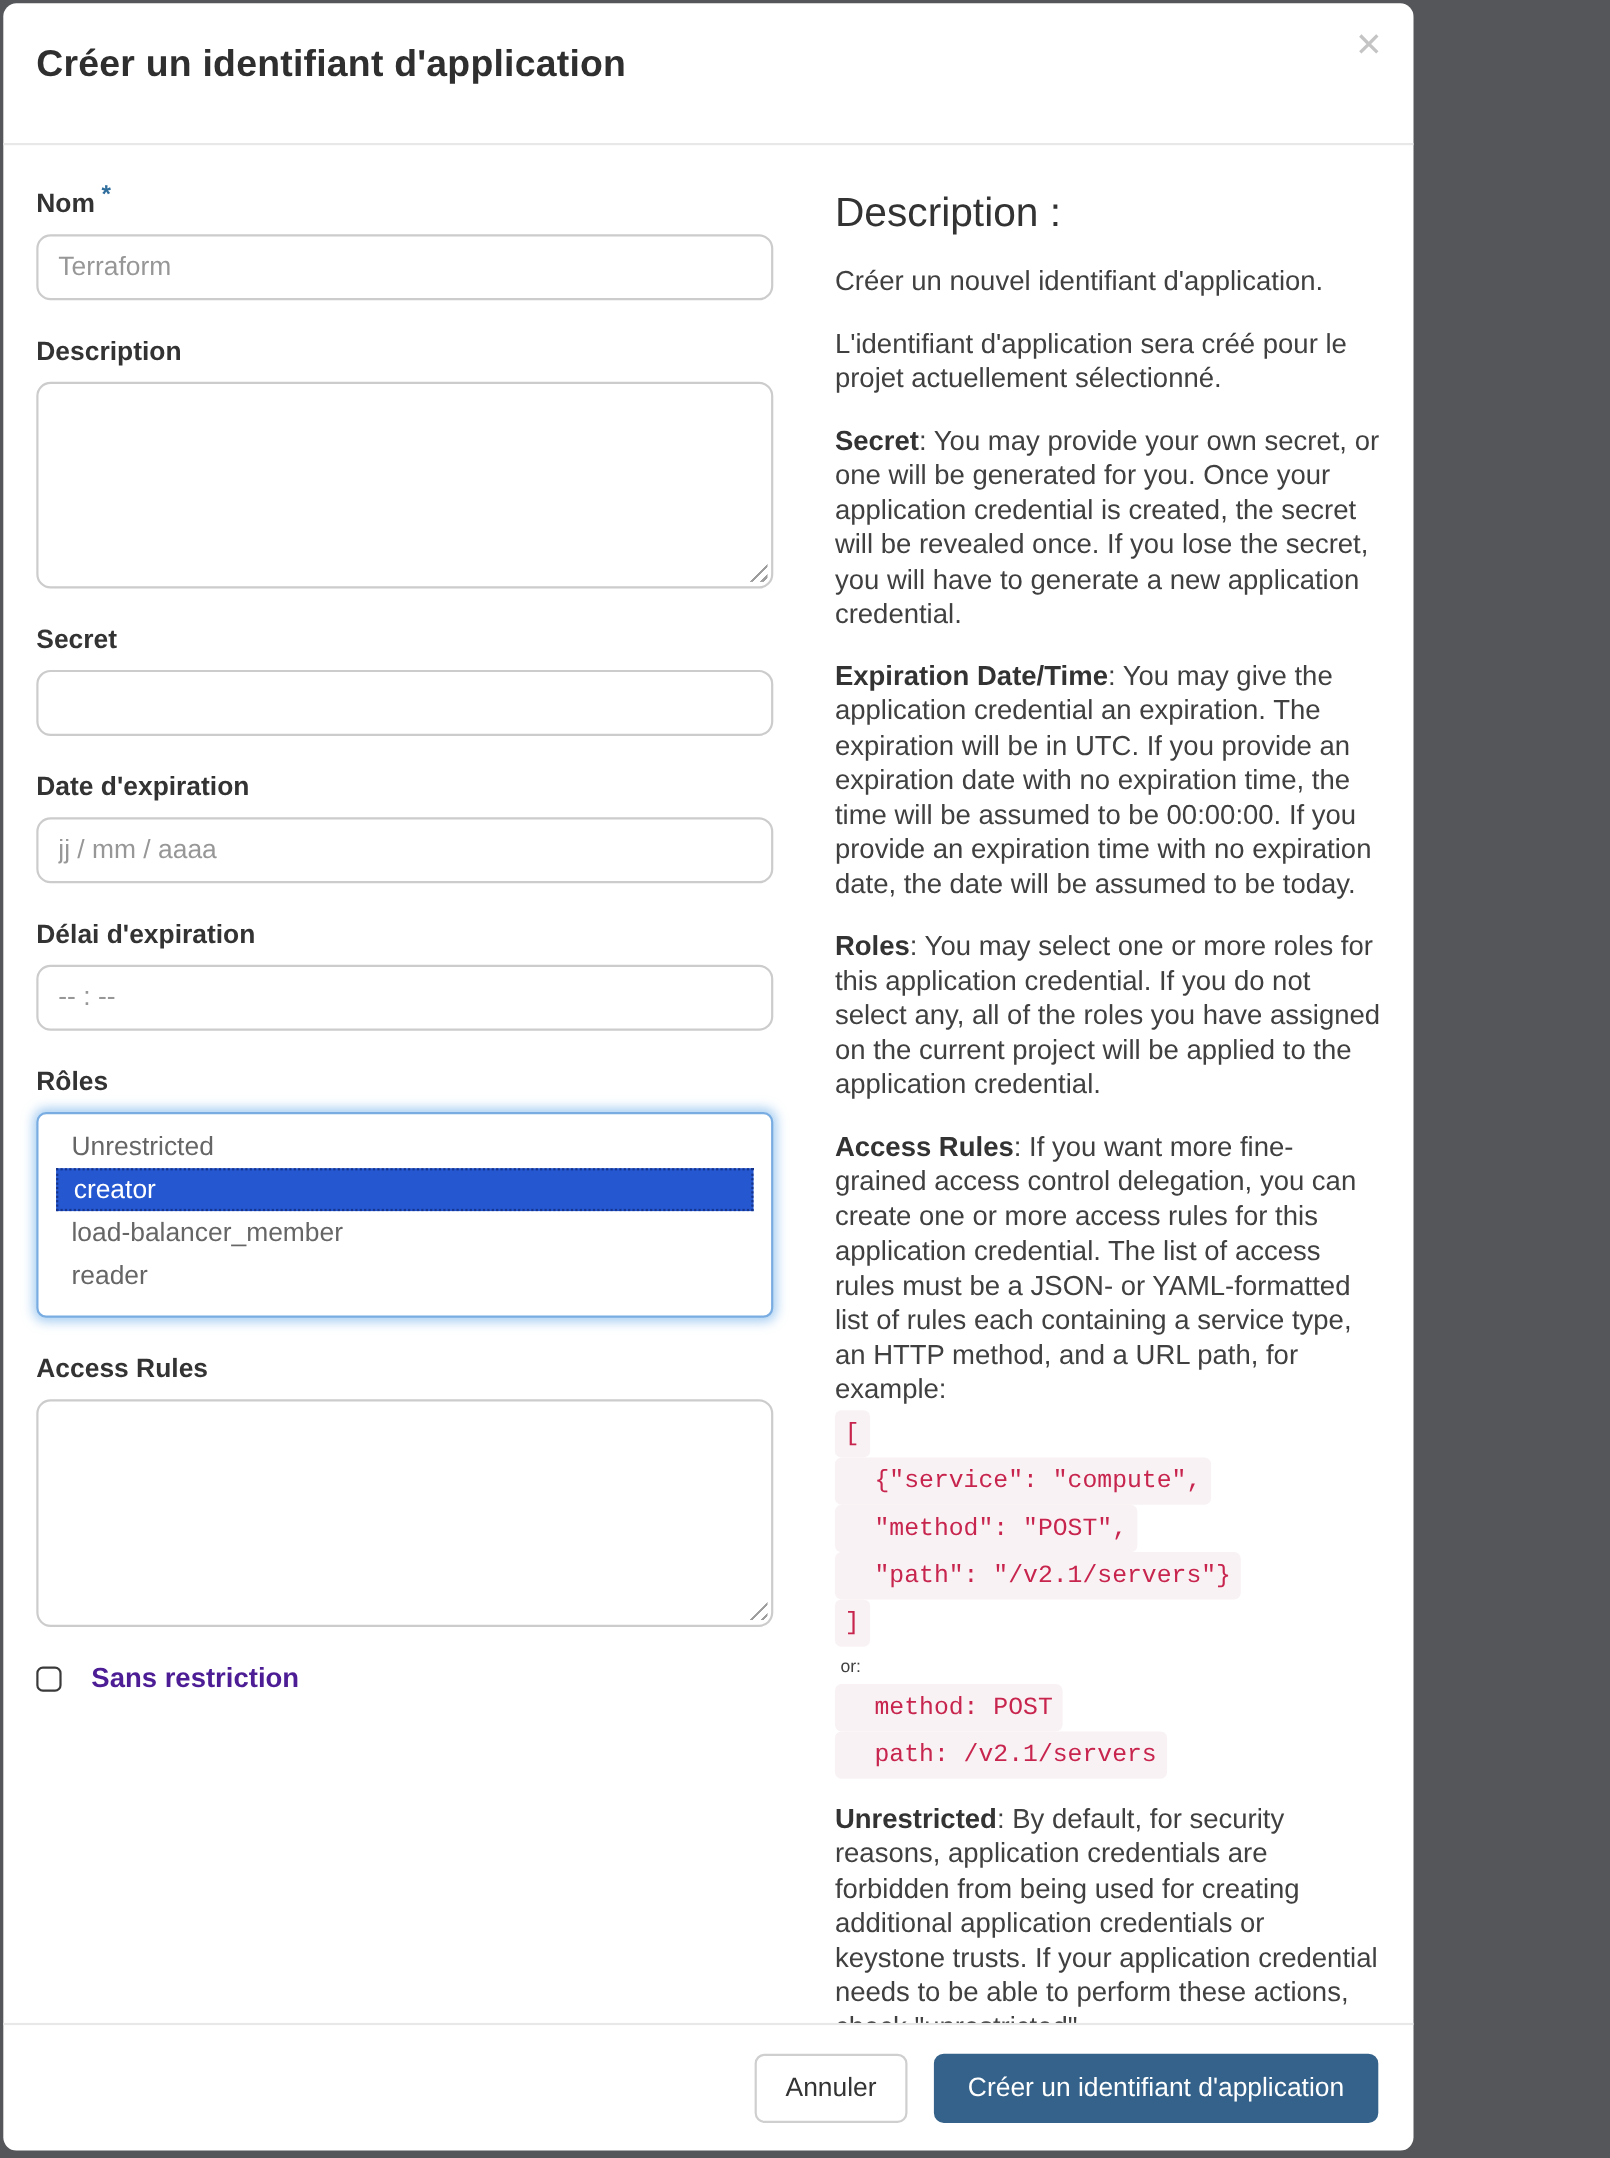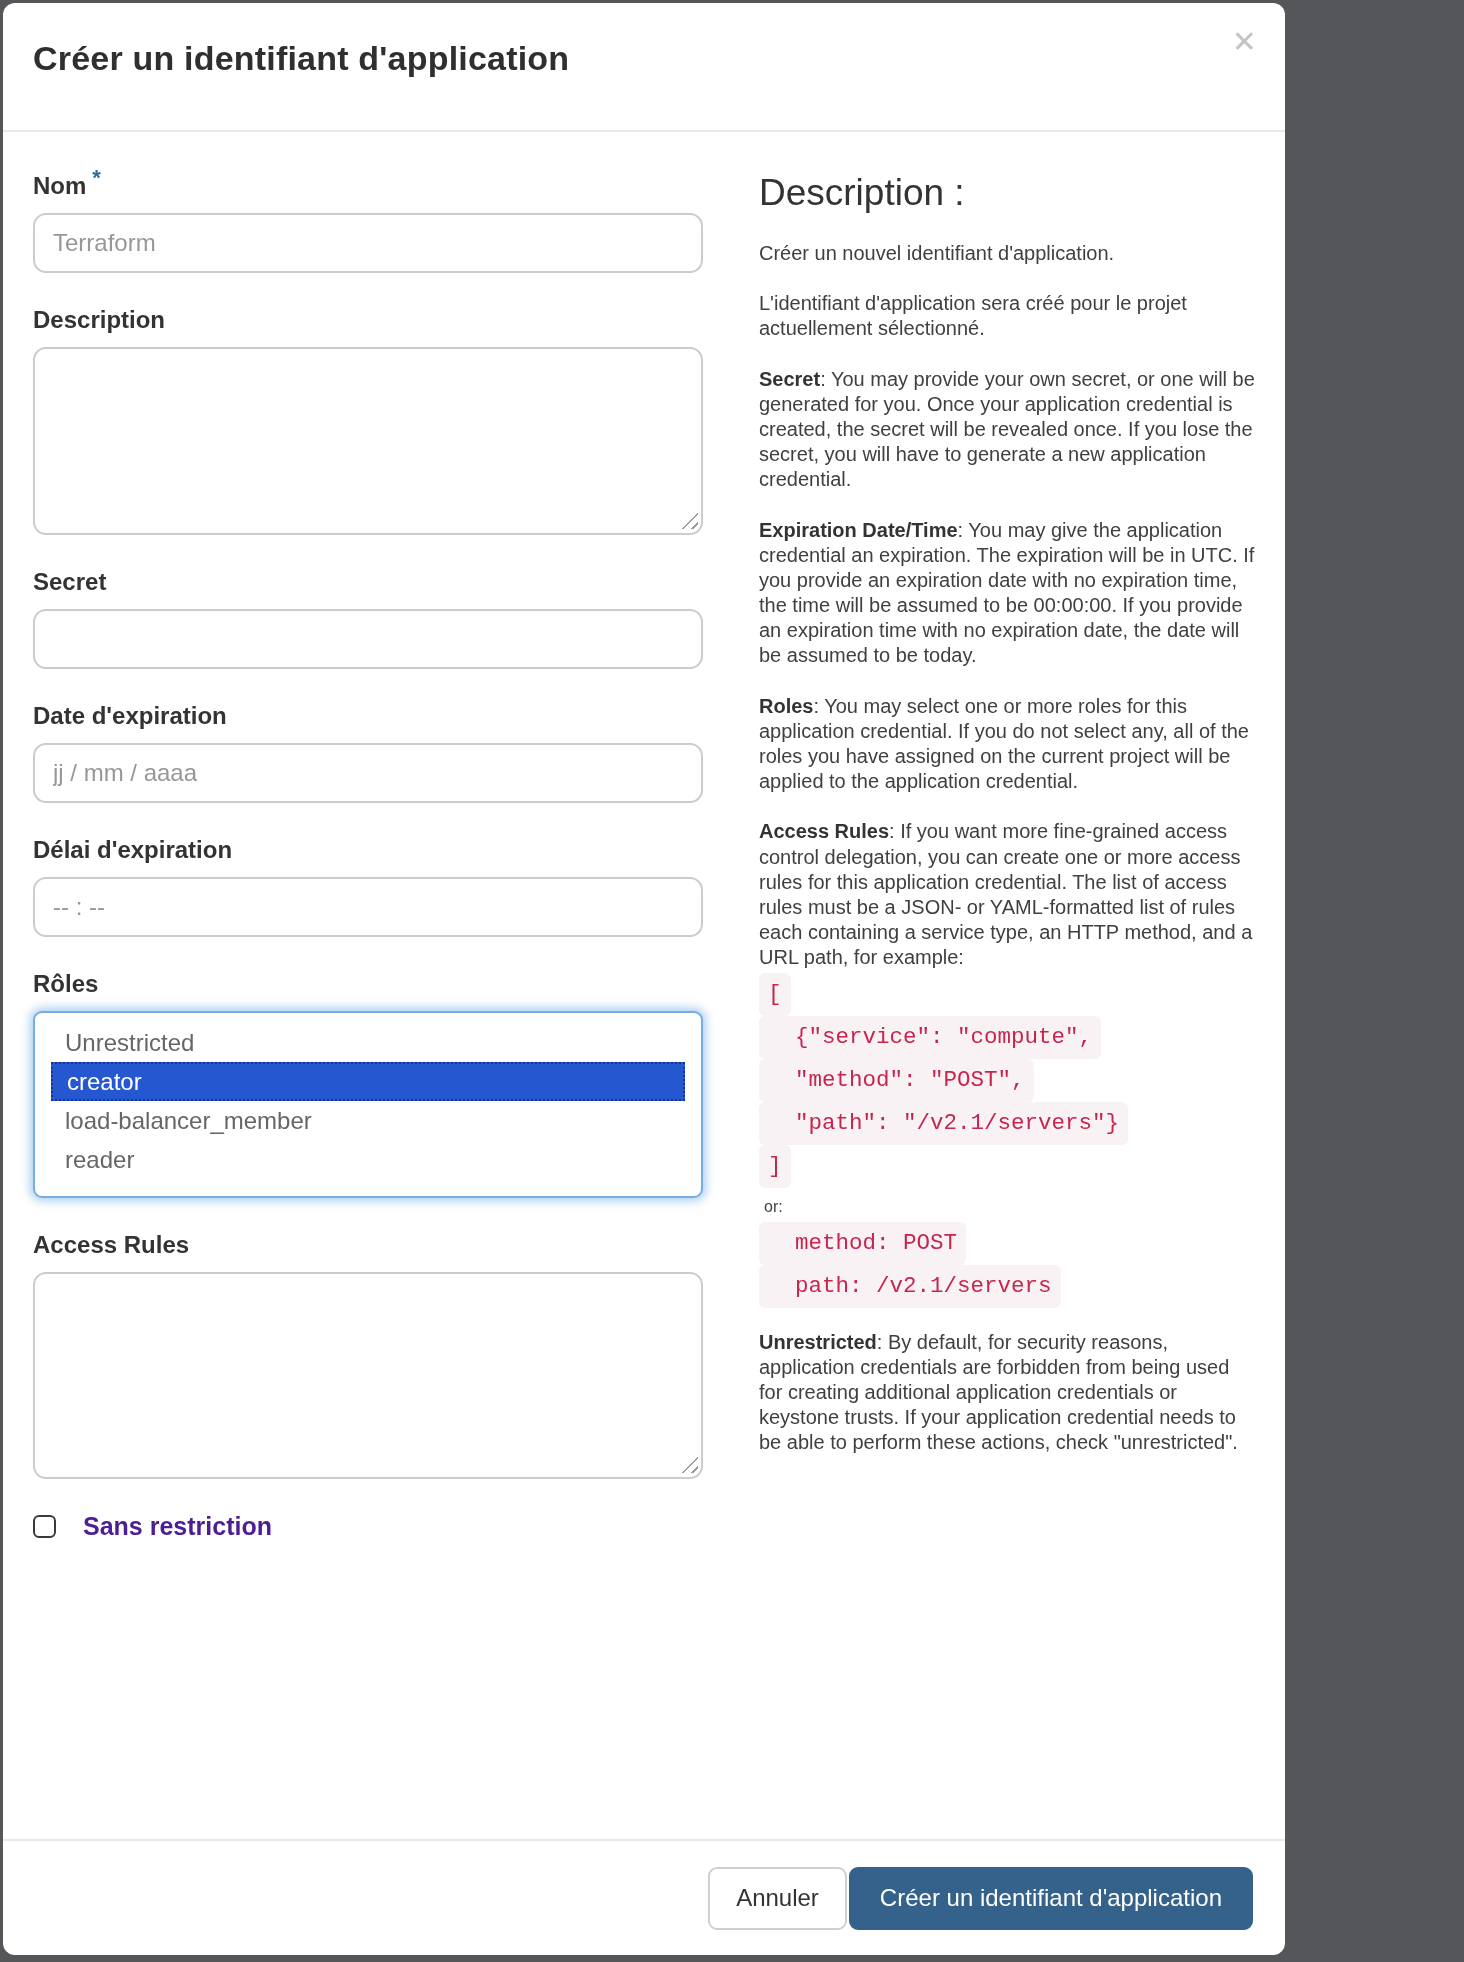--- a/index.html
+++ b/index.html
@@ -122,21 +122,21 @@
     font-size: 25px; font-weight: 700; color: #4c1d95;
     margin-left: 27px;
   }
 
   
   .help-heading {
     font-size: 37px; font-weight: 500; color: #333;
     margin-bottom: 27px;
   }
   .help-p {
-    font-size: 20px; color: #404040;
+    font-size: 25px; color: #404040;
     line-height: 1.26;
     margin-bottom: 25px;
   }
   .help-p b { color: #333; font-weight: 700; }
   .code-block { margin: -4px 0 0 0; }
   .code-line { line-height: 38px; }
   .code-chip {
     display: inline-block;
     font-family: "Liberation Mono", "DejaVu Sans Mono", monospace;
     font-size: 22.5px;
@@ -149,21 +149,21 @@
     font-size: 16px; color: #404040;
     line-height: 38px; padding-left: 5px;
   }
   .help-p.last { margin-top: 22px; }
 
   
   .modal-footer {
     flex: 0 0 116px;
     border-top: 2px solid #e8e8e8;
     display: flex; justify-content: flex-end; align-items: center;
-    gap: 2px;
+    gap: 24px;
     padding: 0 32px;
   }
   .btn {
     font-family: inherit;
     font-size: 24px;
     border-radius: 9px;
     height: 63px;
     padding: 0 26px;
     cursor: pointer;
     white-space: nowrap;

